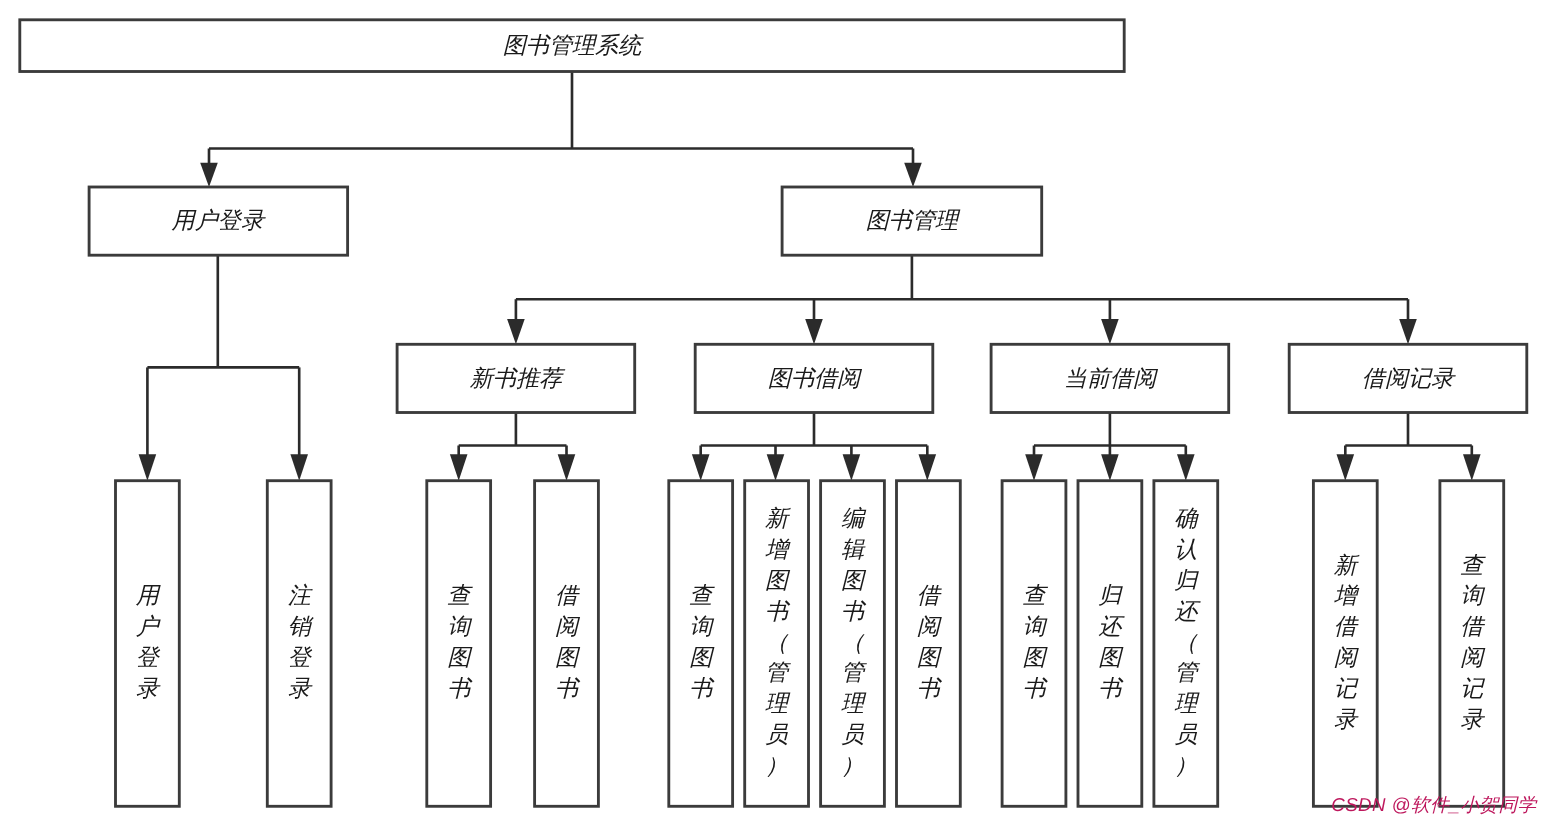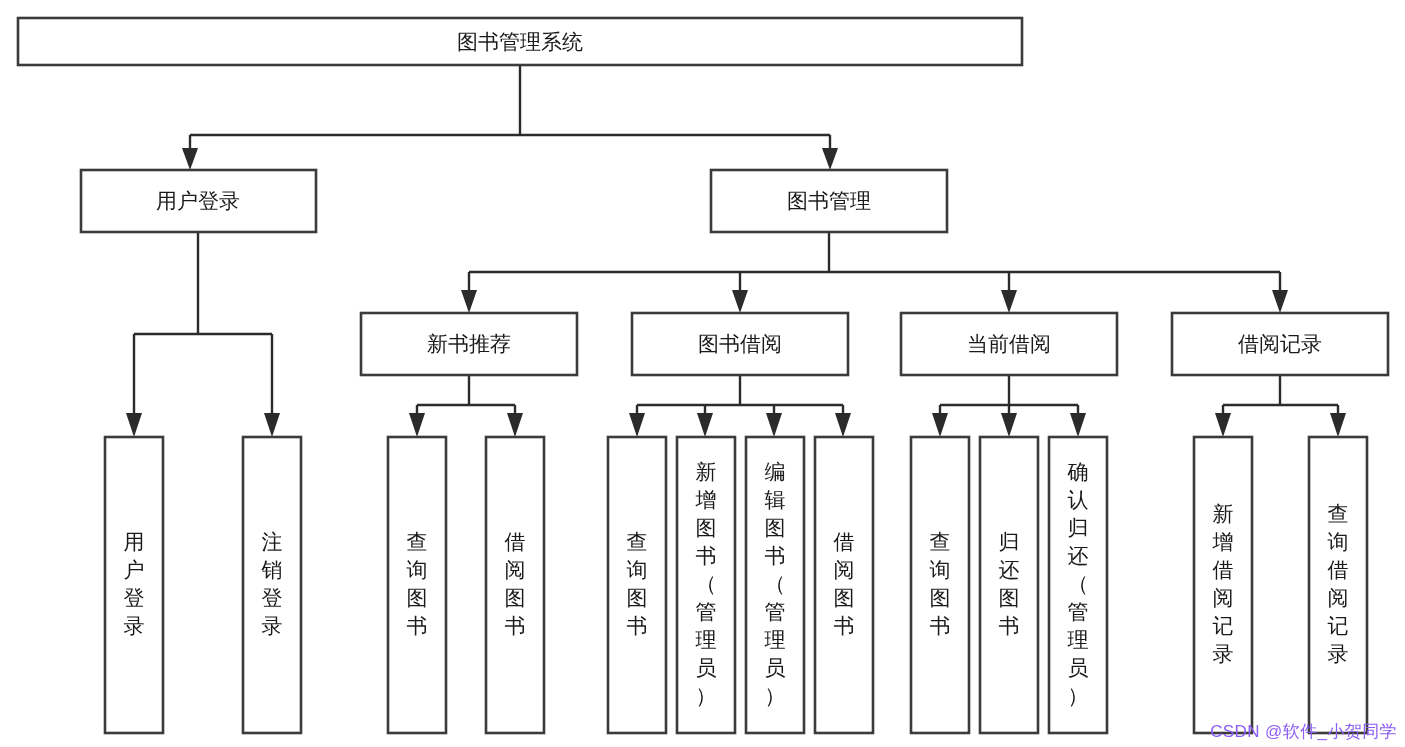--- a/index.html
+++ b/index.html
@@ -9,20 +9,21 @@
   }
   body {
     font-family: "Liberation Sans", "DejaVu Sans", sans-serif;
   }
   #diagram-root {
     position: relative;
     width: 1405px;
     height: 747px;
     background: #ffffff;
     overflow: hidden;
+    font-style: italic;
   }
   svg.flow {
     position: absolute;
     left: 0;
     top: 0;
     width: 1405px;
     height: 747px;
   }
   .node-rect {
     fill: #ffffff;
@@ -50,21 +51,21 @@
   }
   .arrow-head {
     fill: #2b2b2b;
   }
   .watermark {
     position: absolute;
     right: 8px;
     bottom: 4px;
     font-family: "Liberation Sans", "DejaVu Sans", sans-serif;
     font-size: 17px;
-    color: #8b5cf6;
+    color: #be185d;
     white-space: nowrap;
     letter-spacing: 0.4px;
     text-align: right;
   }
 </style>
 </head>
 <body>
 
 <div id="diagram-root">
 

